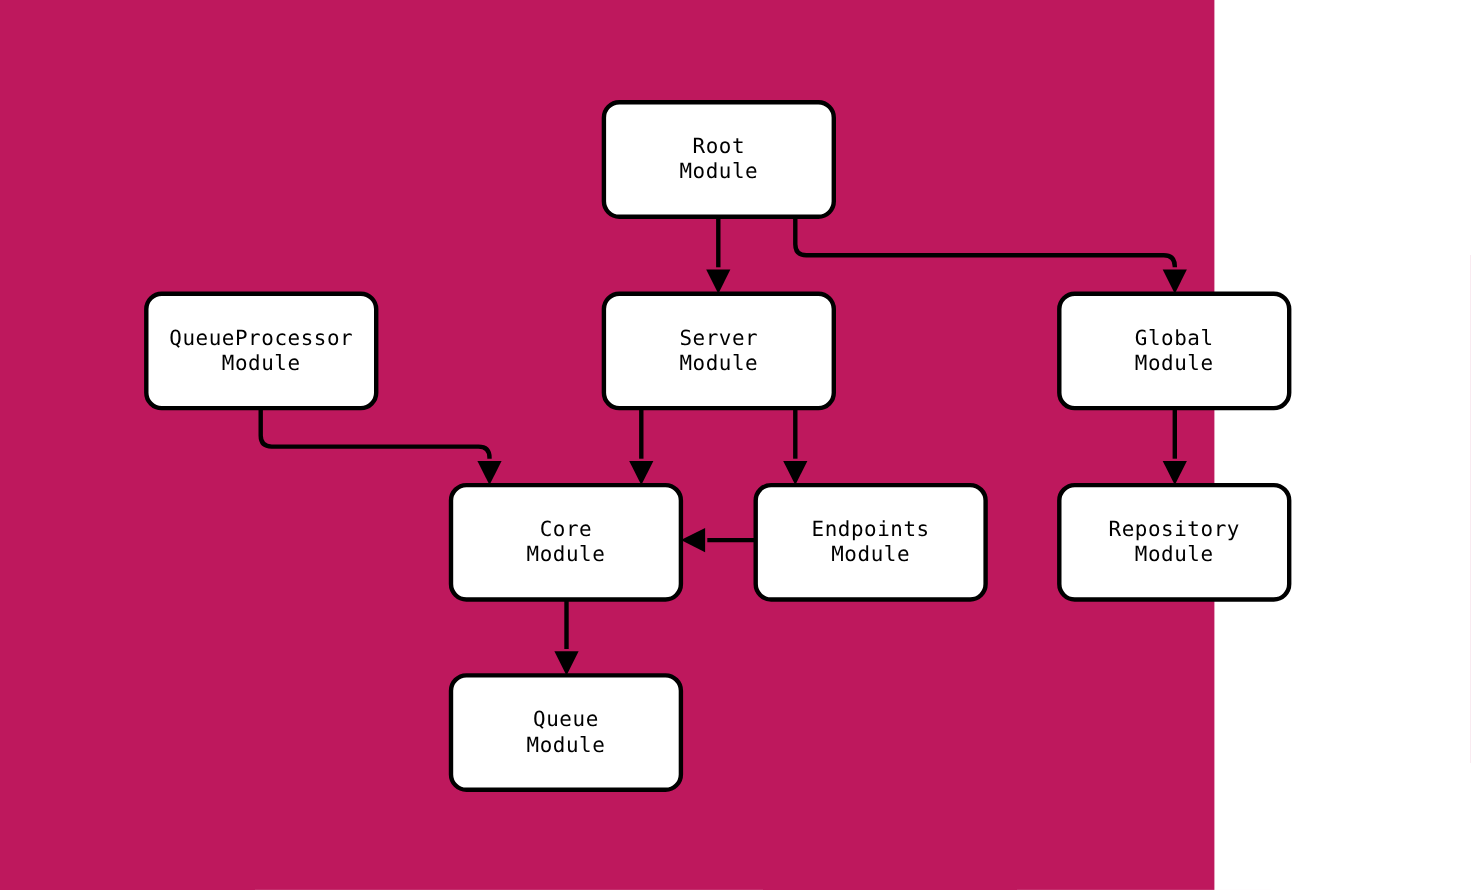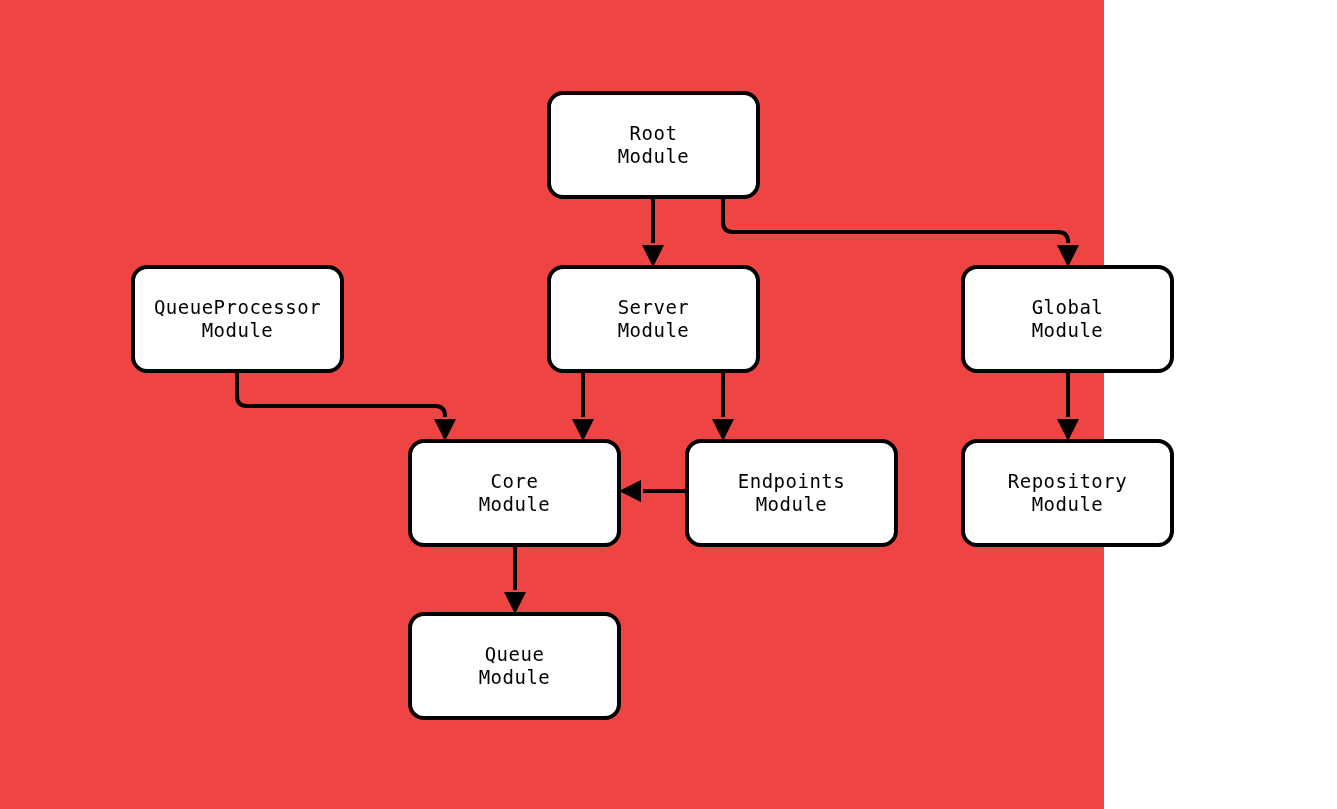--- a/index.html
+++ b/index.html
@@ -10,21 +10,21 @@
   body {
     width: 1337px;
     height: 809px;
     font-family: "DejaVu Sans Mono", monospace;
     overflow: hidden;
   }
   #diagram-root {
     position: relative;
     width: 1104px;
     height: 809px;
-    background: #ef4444;
+    background: #be185d;
   }
   svg#diagram-svg {
     display: block;
     width: 1337px;
     height: 809px;
   }
   .node-box {
     fill: #ffffff;
     stroke: #000000;
     stroke-width: 4;

